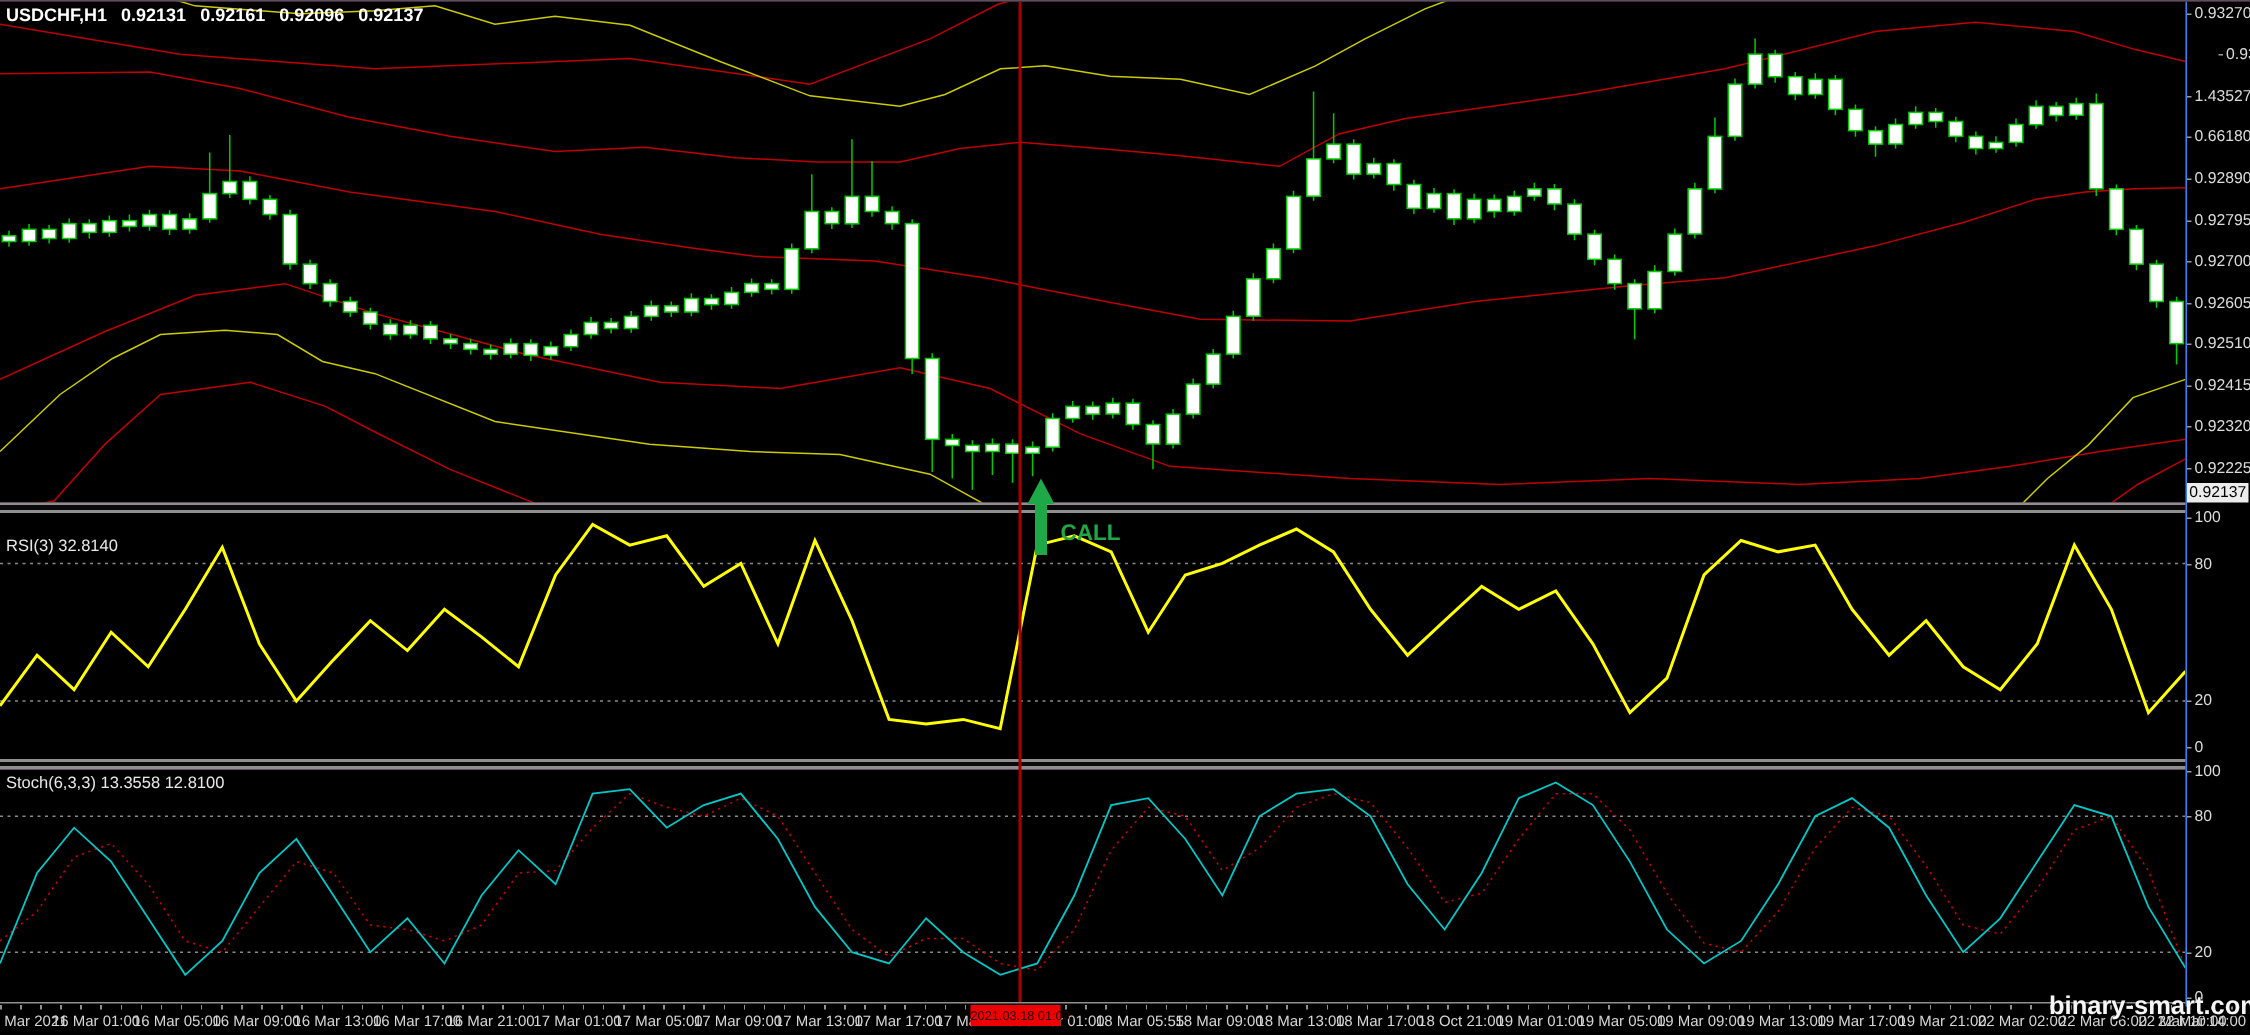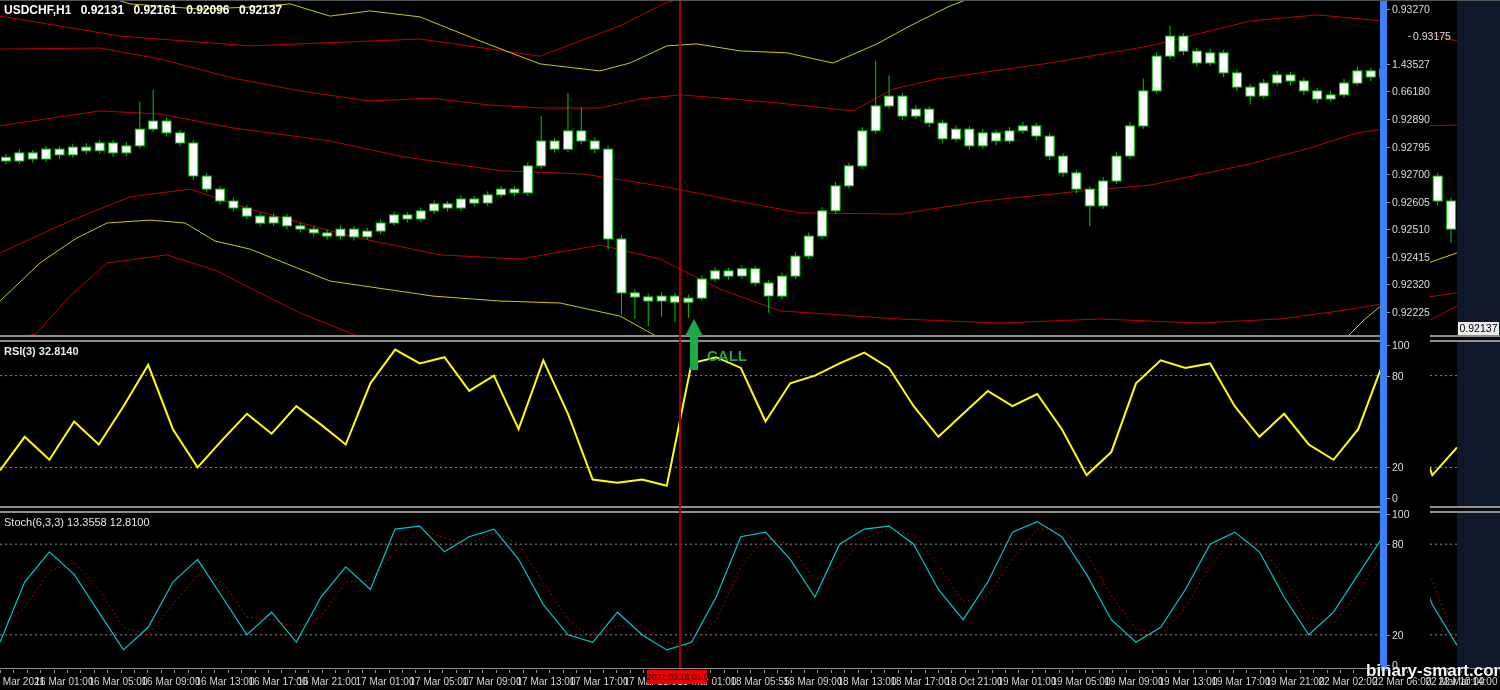--- a/index.html
+++ b/index.html
@@ -1,26 +1,26 @@
 <!DOCTYPE html>
 <html><head>
 <meta charset="utf-8">
 <style>
   html,body{margin:0;padding:0;background:#000;}
-  #root{position:relative;width:1500px;height:690px;background:#0f172a;overflow:hidden;
+  #root{position:relative;width:1500px;height:690px;background:#701a75;overflow:hidden;
         font-family:"Liberation Sans",sans-serif;border-top:1px solid #555;box-sizing:border-box;}
   .panel{position:absolute;left:0;background:#000;}
   svg{display:block;}
   .sep{position:absolute;left:0;width:1500px;height:7px;
        background:linear-gradient(#8f8f8f 0 2px,#0a0a0a 2px 5px,#8f8f8f 5px 7px);z-index:4;}
   #title{position:absolute;left:4px;top:2px;color:#fff;font-size:12px;font-weight:bold;z-index:6;white-space:nowrap;}
   #title span{margin-right:6px;}
   .ind-label{position:absolute;left:4px;color:#e8e8e8;font-size:11px;z-index:6;white-space:nowrap;}
-  #scale-col{position:absolute;top:0;left:1380px;width:43px;height:670px;background:#000;
-             border-left:7px solid #3b82f6;z-index:5;}
+  #scale-col{position:absolute;top:0;left:1457px;width:43px;height:670px;background:#000;
+             border-left:1px solid #3b82f6;z-index:5;}
   .scale-label{position:absolute;left:5px;height:12px;line-height:12px;font-size:10.5px;color:#dcdcdc;white-space:nowrap;}
   .scale-label::before{content:"";position:absolute;left:-5px;top:6px;width:3px;height:1px;background:#9a9a9a;}
   #cur-price{position:absolute;left:1458px;top:321px;width:41px;height:13px;background:#ececec;color:#000;
              font-size:10.5px;line-height:13px;text-align:center;z-index:7;}
   #axis{position:absolute;left:0;top:667px;width:1500px;height:23px;background:#000;z-index:3;
         border-top:1px solid #8f8f8f;}
   #axis .ticks{position:absolute;left:0;top:1px;width:1500px;height:3px;
         background:repeating-linear-gradient(90deg,#8f8f8f 0 1px,transparent 1px 13.4px);}
   .time-label{position:absolute;top:7px;width:84px;margin-left:-42px;text-align:center;
               font-size:10px;color:#d6d6d6;white-space:nowrap;}
@@ -277,21 +277,21 @@
 
   <div class="sep" style="top:334px;"></div>
 
   <div class="panel" id="rsi-panel" style="top:341px;height:164px;">
     <svg id="svg-rsi" width="1457" height="164">
         <line x1="0" y1="33.599999999999994" x2="1457" y2="33.599999999999994" stroke="#8a8a8a" stroke-width="1" stroke-dasharray="2,3"></line>
         <line x1="0" y1="125.4" x2="1457" y2="125.4" stroke="#8a8a8a" stroke-width="1" stroke-dasharray="2,3"></line>
         <polyline points="0.0,128.5 24.7,94.8 49.4,117.8 74.1,79.5 98.8,102.5 123.5,64.2 148.2,22.9 172.9,87.2 197.6,125.4 222.3,97.9 246.9,71.8 271.6,91.7 296.3,64.2 321.0,82.6 345.7,102.5 370.4,41.3 395.1,7.6 419.8,21.4 444.5,15.2 469.2,48.9 493.9,33.6 518.6,87.2 543.3,18.3 568.0,71.8 592.7,137.6 617.4,140.7 642.1,137.6 666.8,143.8 691.5,21.4 716.2,15.2 740.8,25.9 765.5,79.5 790.2,41.3 814.9,33.6 839.6,21.4 864.3,10.7 889.0,25.9 913.7,64.2 938.4,94.8 963.1,71.8 987.8,48.9 1012.5,64.2 1037.2,52.0 1061.9,87.2 1086.6,133.1 1111.3,110.1 1136.0,41.3 1160.7,18.3 1185.4,25.9 1210.1,21.4 1234.7,64.2 1259.4,94.8 1284.1,71.8 1308.8,102.5 1333.5,117.8 1358.2,87.2 1382.9,21.4 1407.6,64.2 1432.3,133.1 1457.0,105.5" fill="none" stroke="#ffff00" stroke-width="2" stroke-dasharray="none"></polyline>
       </svg>
   </div>
-  <div class="ind-label" style="top:344px;font-weight:bold;">RSI(3) 32.8140</div>
+  <div class="ind-label" style="top:357px;">RSI(3) 32.8140</div>
 
   <div class="sep" style="top:505px;"></div>
 
   <div class="panel" id="stoch-panel" style="top:512px;height:155px;">
     <svg id="svg-stoch" width="1457" height="155">
         <line x1="0" y1="31.200000000000003" x2="1457" y2="31.200000000000003" stroke="#8a8a8a" stroke-width="1" stroke-dasharray="2,3"></line>
         <line x1="0" y1="121.8" x2="1457" y2="121.8" stroke="#8a8a8a" stroke-width="1" stroke-dasharray="2,3"></line>
         <polyline points="0.0,114.3 24.7,94.6 49.4,58.4 74.1,49.3 98.8,76.5 123.5,114.3 148.2,121.8 172.9,91.6 197.6,61.4 222.3,69.0 246.9,103.7 271.6,106.7 296.3,114.3 321.0,103.7 345.7,69.0 370.4,67.4 395.1,38.8 419.8,16.1 444.5,25.2 469.2,31.2 493.9,19.1 518.6,31.2 543.3,69.0 568.0,106.7 592.7,124.8 617.4,112.7 642.1,112.7 666.8,129.3 691.5,133.9 716.2,106.7 740.8,53.8 765.5,25.2 790.2,31.2 814.9,67.4 839.6,52.3 864.3,25.2 889.0,16.1 913.7,22.1 938.4,52.3 963.1,88.6 987.8,82.5 1012.5,46.3 1037.2,16.1 1061.9,16.1 1086.6,40.3 1111.3,82.5 1136.0,115.8 1160.7,121.8 1185.4,94.6 1210.1,52.3 1234.7,25.2 1259.4,31.2 1284.1,64.4 1308.8,103.7 1333.5,109.7 1358.2,79.5 1382.9,40.3 1407.6,31.2 1432.3,67.4 1457.0,132.4" fill="none" stroke="#d40000" stroke-width="1" stroke-dasharray="1.5,3"></polyline>
         <polyline points="0.0,129.3 24.7,69.0 49.4,38.8 74.1,61.4 98.8,99.2 123.5,136.9 148.2,114.3 172.9,69.0 197.6,46.3 222.3,84.0 246.9,121.8 271.6,99.2 296.3,129.3 321.0,84.0 345.7,53.8 370.4,76.5 395.1,16.1 419.8,13.1 444.5,38.8 469.2,23.7 493.9,16.1 518.6,46.3 543.3,91.6 568.0,121.8 592.7,129.3 617.4,99.2 642.1,121.8 666.8,136.9 691.5,129.3 716.2,84.0 740.8,23.7 765.5,19.1 790.2,46.3 814.9,84.0 839.6,31.2 864.3,16.1 889.0,13.1 913.7,31.2 938.4,76.5 963.1,106.7 987.8,69.0 1012.5,19.1 1037.2,8.6 1061.9,23.7 1086.6,61.4 1111.3,106.7 1136.0,129.3 1160.7,114.3 1185.4,76.5 1210.1,31.2 1234.7,19.1 1259.4,38.8 1284.1,84.0 1308.8,121.8 1333.5,99.2 1358.2,61.4 1382.9,23.7 1407.6,31.2 1432.3,91.6 1457.0,132.4" fill="none" stroke="#00c8c8" stroke-width="1.2" stroke-dasharray="none"></polyline>
       </svg>

